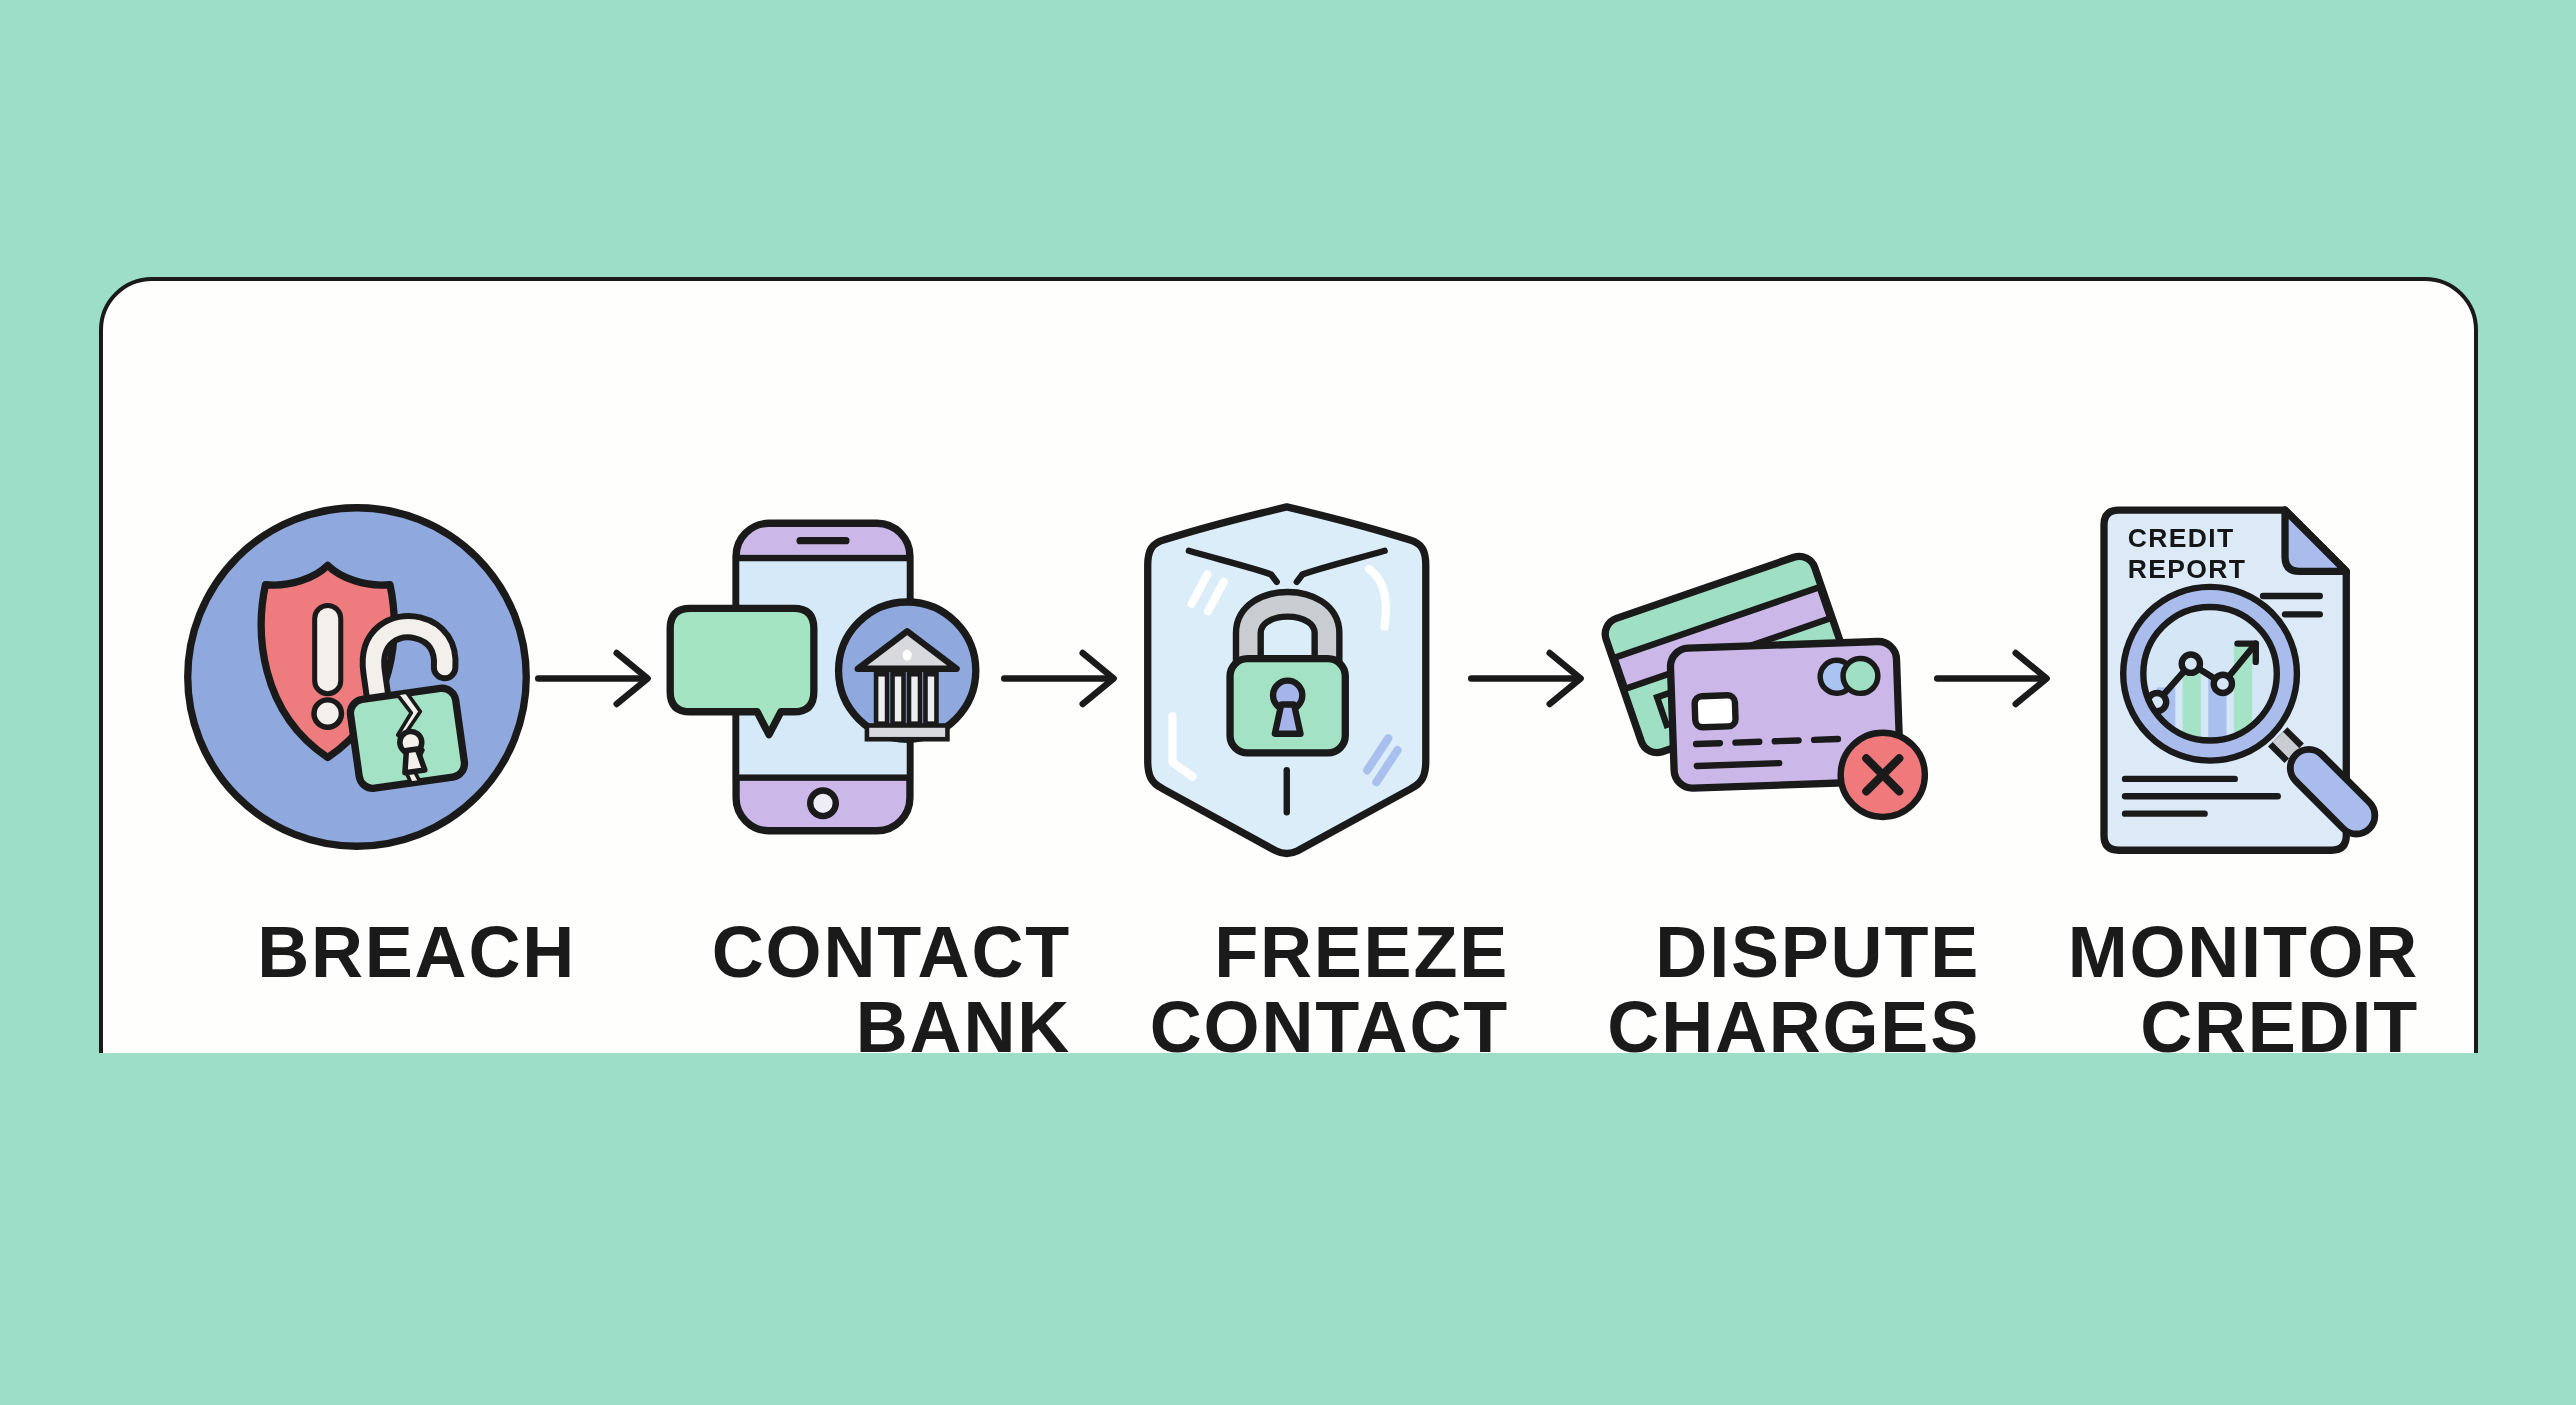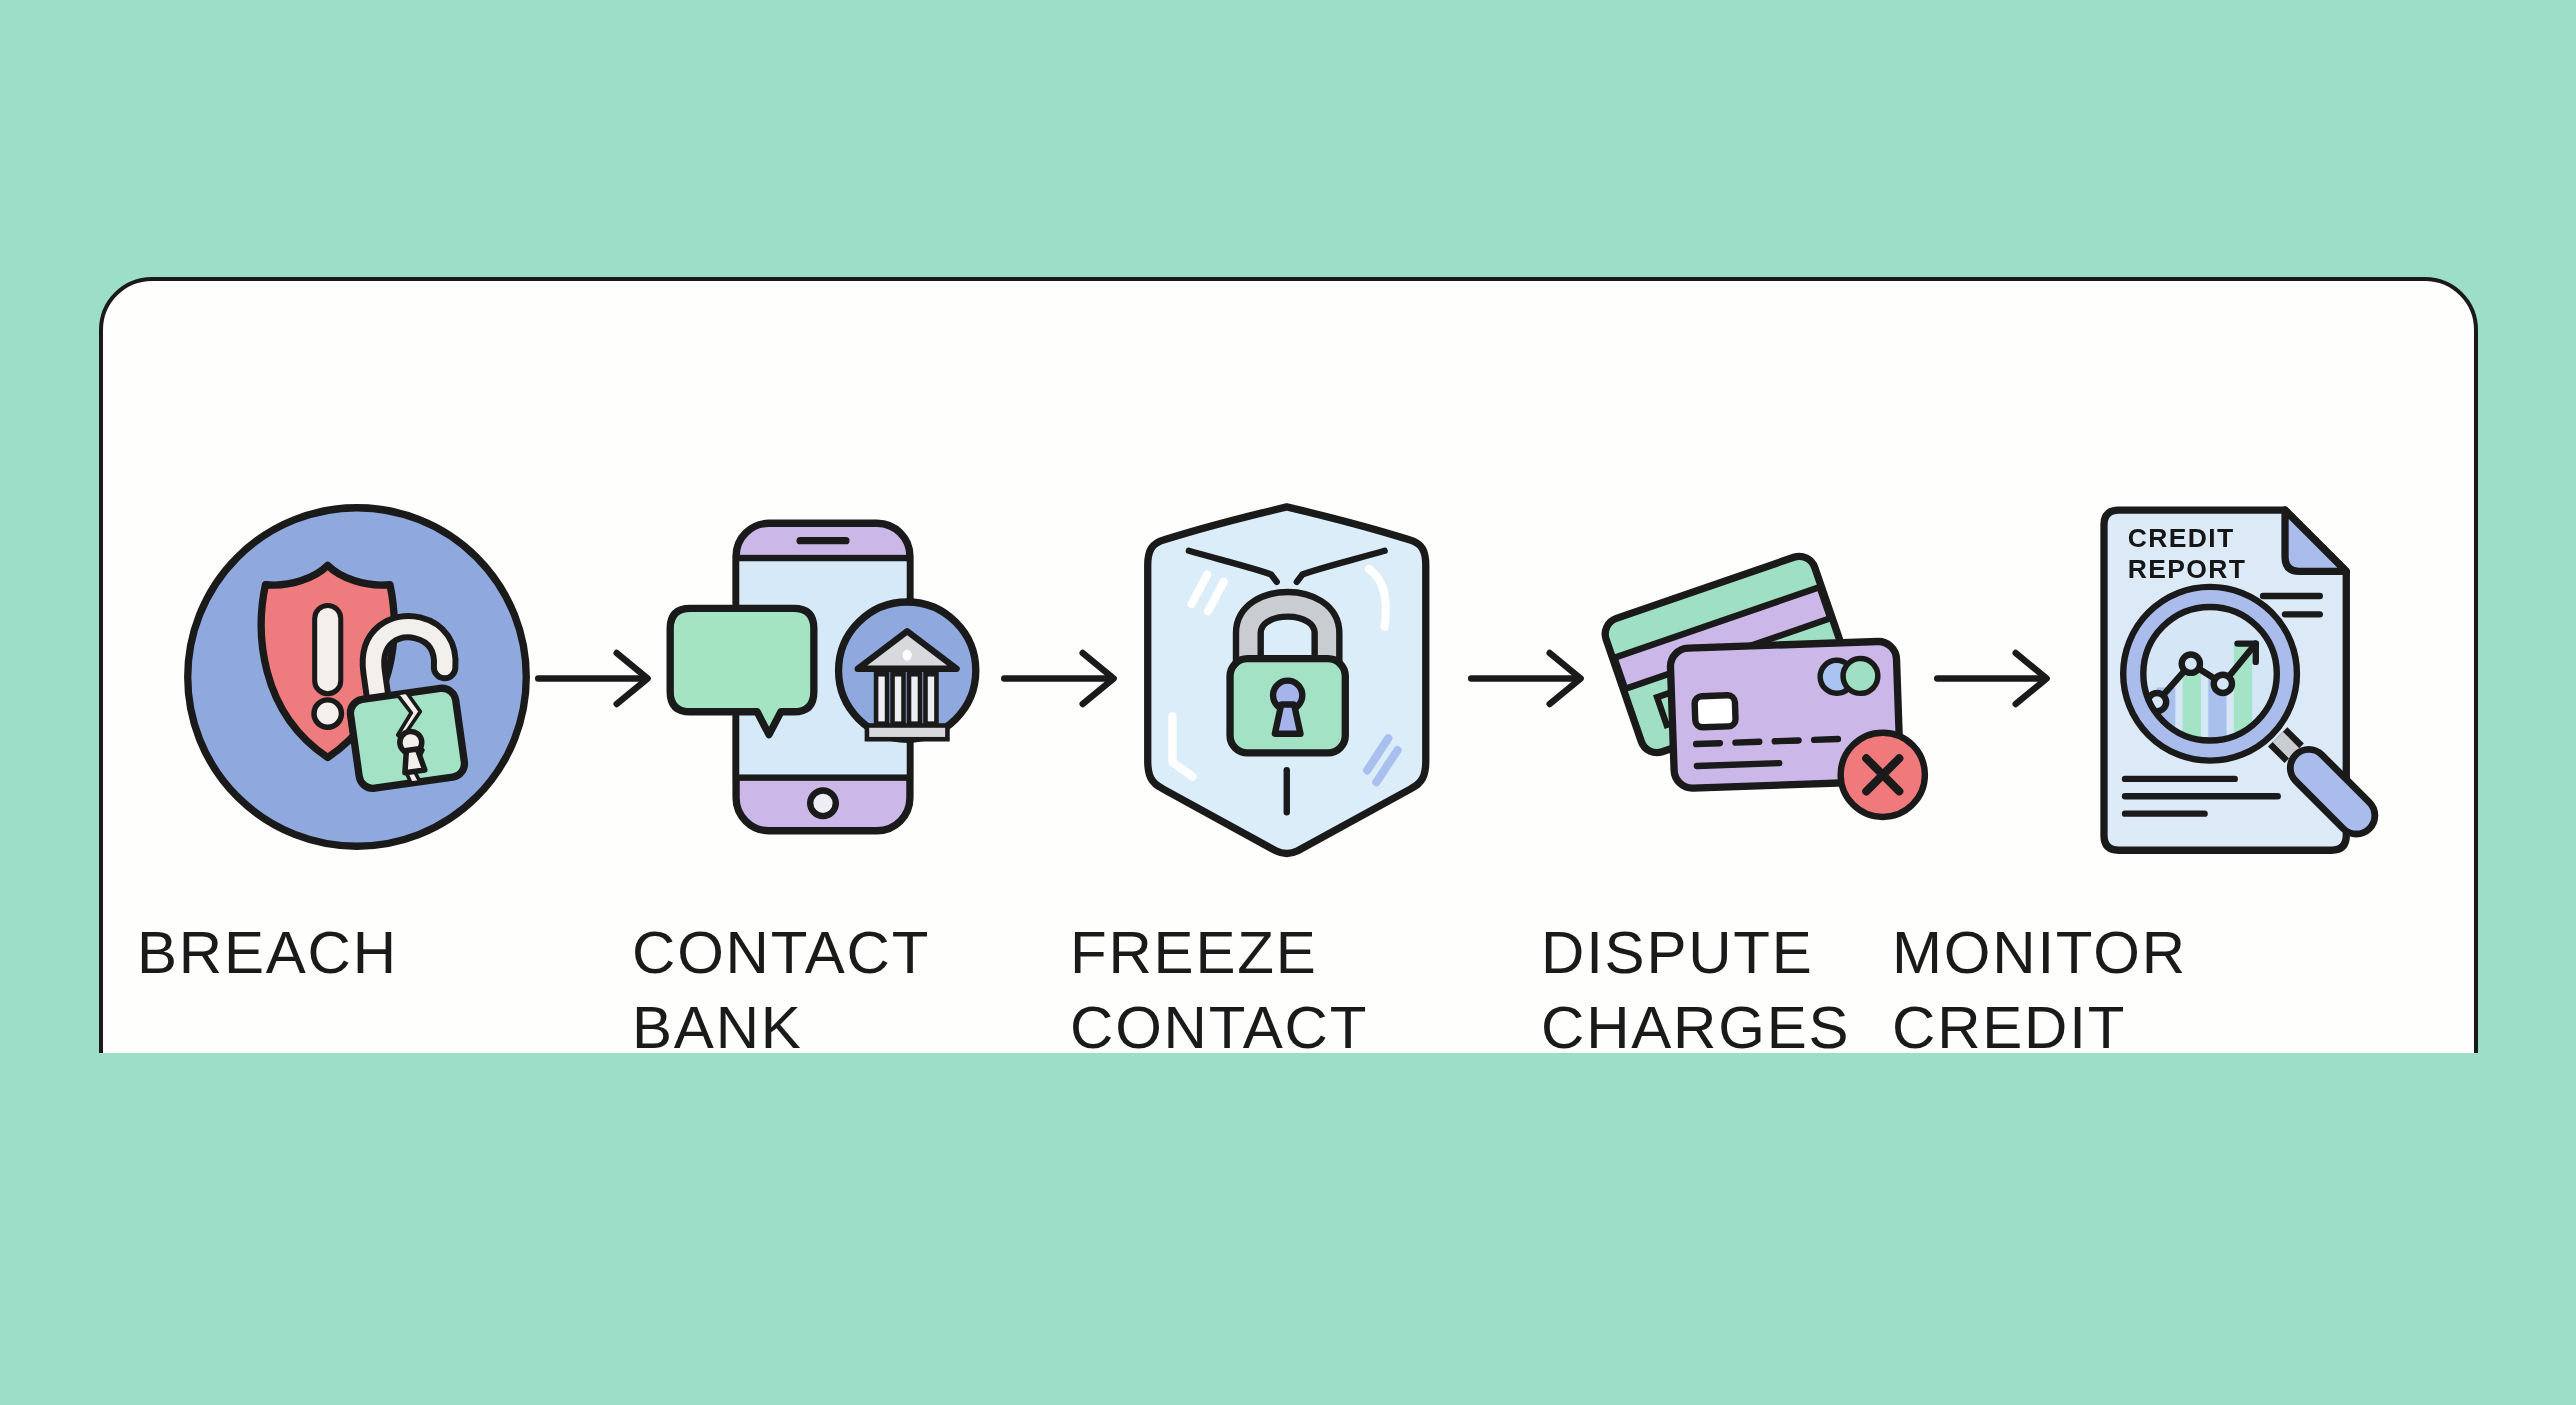--- a/index.html
+++ b/index.html
@@ -11,22 +11,22 @@
   .card{
     position:absolute;left:99px;top:277px;width:2371px;height:840px;
     background:var(--card,#FEFEFC);
     border:4.6px solid var(--ink,#1A1A1A);
     border-radius:53px;
   }
   .icon{position:absolute;}
   .arrow{position:absolute;top:642px;width:137px;height:73px;}
   .step-label{
     position:absolute;top:915px;width:439px;
-    text-align:left;color:var(--ink,#1A1A1A);
-    font-size:60px;line-height:75px;font-weight:400;letter-spacing:1.8px;
+    text-align:right;color:var(--ink,#1A1A1A);
+    font-size:72px;line-height:75px;font-weight:700;letter-spacing:1.8px;
   }
   .step-label span{display:block;}
   svg{display:block;overflow:visible;}
   .doc-title{
     font-family:"Liberation Sans",sans-serif;
     font-weight:bold;font-size:29px;letter-spacing:1.5px;fill:#161616;
   }
 </style>
 </head>
 <body>
@@ -176,19 +176,19 @@
     <span>BANK</span>
   </div>
   <div class="step-label" style="left:1070px">
     <span>FREEZE</span>
     <span>CONTACT</span>
   </div>
   <div class="step-label" style="left:1541px">
     <span>DISPUTE</span>
     <span>CHARGES</span>
   </div>
-  <div class="step-label" style="left:1892px">
+  <div class="step-label" style="left:1980px">
     <span>MONITOR</span>
     <span>CREDIT</span>
   </div>
 
 </div>
 
 
 </body></html>

